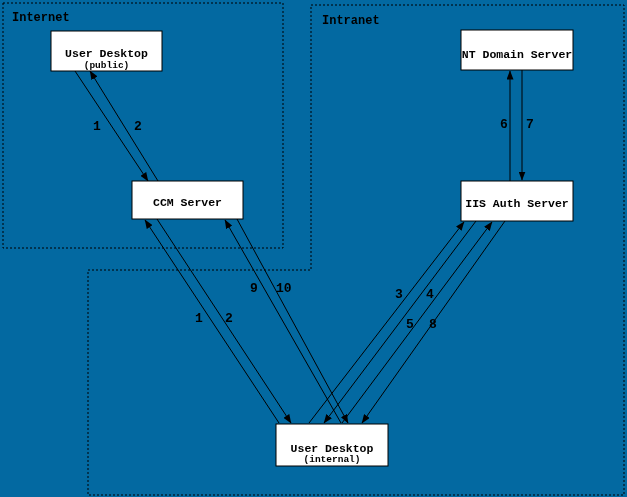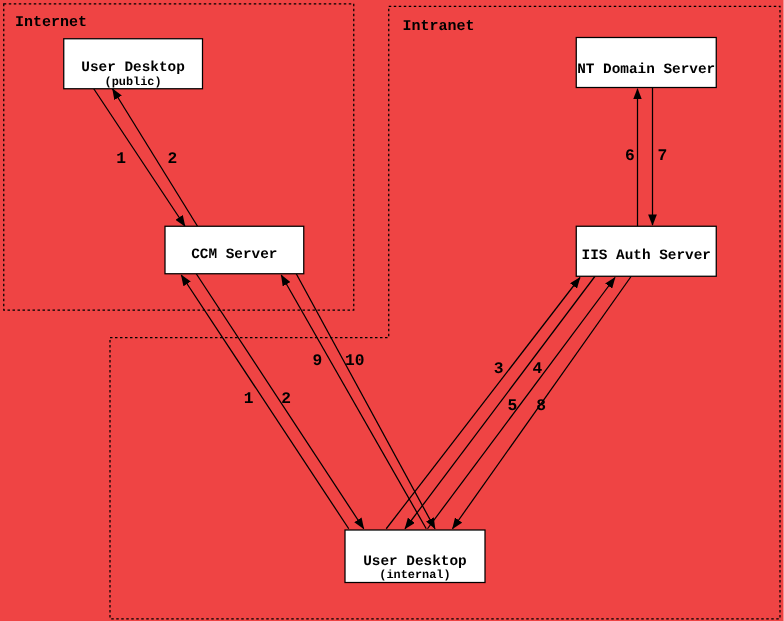--- a/index.html
+++ b/index.html
@@ -4,21 +4,21 @@
 <style>
   html, body {
     margin: 0;
     padding: 0;
     background: #ffffff;
   }
   #canvas {
     position: relative;
     width: 627px;
     height: 497px;
-    background: #ef4444;
+    background: #0369a1;
     font-family: "Liberation Mono", "DejaVu Sans Mono", monospace;
   }
   svg { display: block; }
   .zone-border {
     fill: none;
     stroke: #000000;
     stroke-width: 1;
     stroke-dasharray: 2 2;
   }
   .zone-label {

